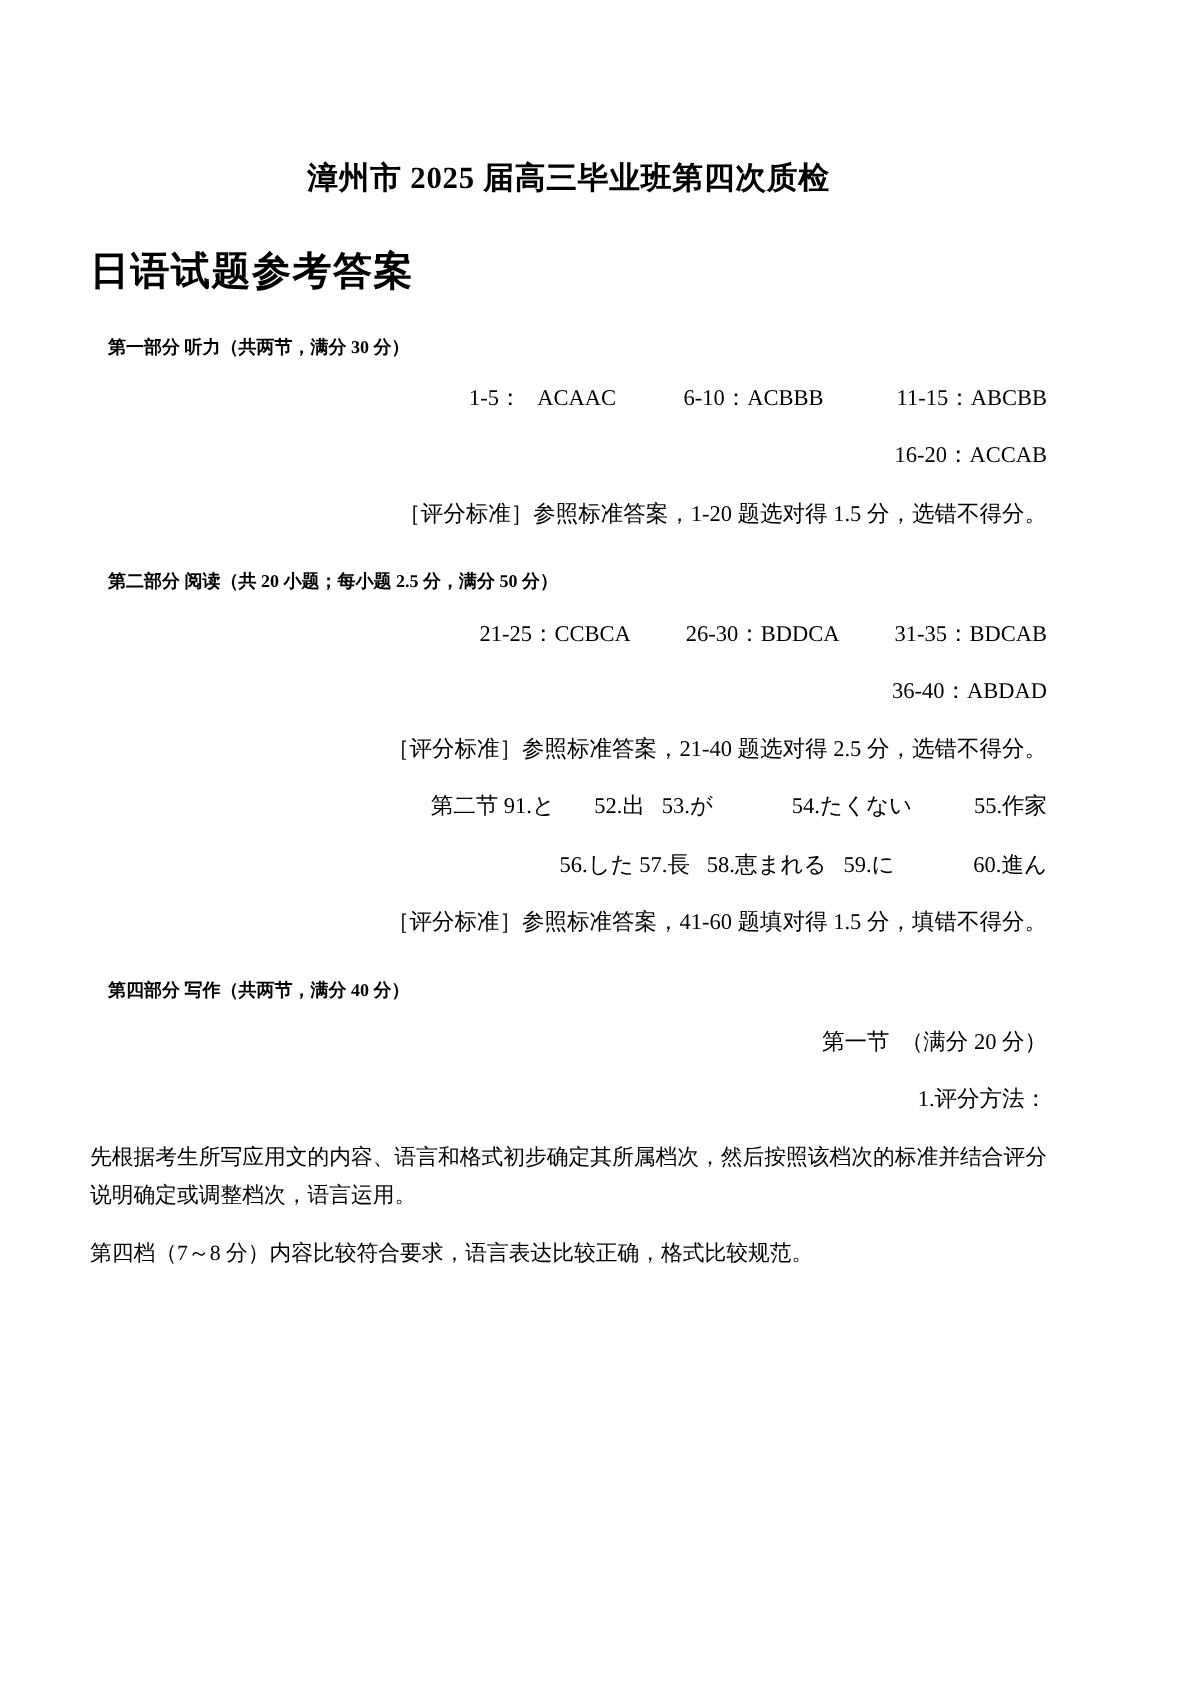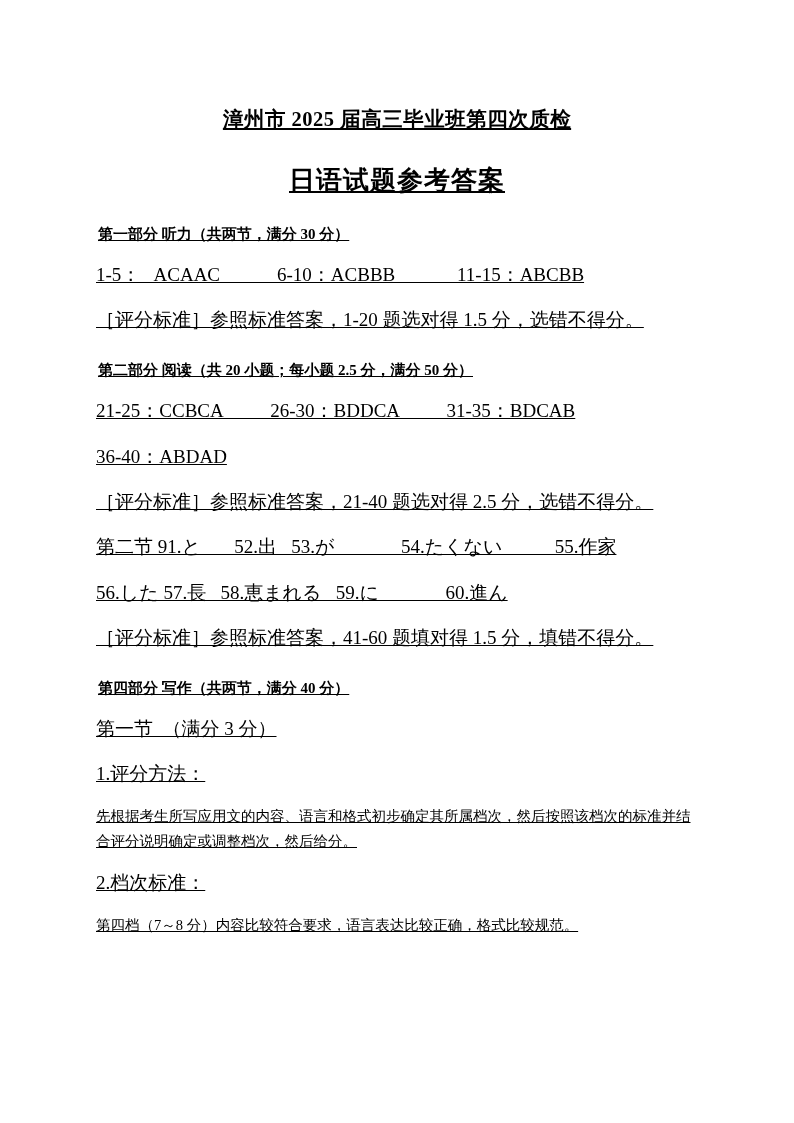--- a/index.html
+++ b/index.html
@@ -12,82 +12,82 @@
     height: 1123px;
     font-family: "Liberation Serif", "DejaVu Serif", serif;
     color: #000000;
     position: relative;
     overflow: hidden;
   }
   .page {
     width: 794px;
     height: 1123px;
     box-sizing: border-box;
-    padding: 96px 96px 80px 96px;
+    padding: 96px 96px 80px 60px;
     position: relative;
-    text-decoration: underline;
   }
   .title-main {
     text-align: center;
     font-size: 20.5px;
     font-weight: bold;
     letter-spacing: 0.5px;
     margin: 8px 0 0 0;
     line-height: 1.5;
   }
   .title-sub {
-    text-align: center;
+    text-align: left;
     font-size: 26px;
     font-weight: bold;
     letter-spacing: 1px;
     margin: 26px 0 0 0;
     line-height: 1.5;
   }
   .section-head {
-    font-size: 15px;
+    font-size: 12px;
     font-weight: bold;
-    margin: 22px 0 0 2px;
+    margin: 22px 0 0 12px;
     line-height: 1.6;
   }
   .line {
-    font-size: 19px;
+    font-size: 15px;
     margin: 13px 0 0 0;
     line-height: 1.7;
     white-space: pre;
+    text-align: right;
   }
   .line.wrap {
     white-space: normal;
   }
   .para {
     font-size: 14.5px;
     margin: 13px 0 0 0;
     line-height: 1.75;
   }
 </style>
 </head>
 <body>
 
 <div class="page">
 
   <h1 class="title-main">漳州市 2025 届高三毕业班第四次质检</h1>
   <h2 class="title-sub">日语试题参考答案</h2>
 
   <div class="section-head">第一部分 听力（共两节，满分 30 分）</div>
   <div class="line">1-5：   ACAAC            6-10：ACBBB             11-15：ABCBB</div>
+  <div class="line">16-20：ACCAB</div>
   <div class="line wrap">［评分标准］参照标准答案，1-20 题选对得 1.5 分，选错不得分。</div>
 
   <div class="section-head">第二部分   阅读（共 20 小题；每小题 2.5 分，满分 50 分）</div>
   <div class="line">21-25：CCBCA          26-30：BDDCA          31-35：BDCAB</div>
   <div class="line">36-40：ABDAD</div>
   <div class="line wrap">［评分标准］参照标准答案，21-40 题选对得 2.5 分，选错不得分。</div>
 
   <div class="line">第二节 91.と       52.出   53.が              54.たくない           55.作家</div>
   <div class="line">56.した 57.長   58.恵まれる   59.に              60.進ん</div>
   <div class="line wrap">［评分标准］参照标准答案，41-60 题填对得 1.5 分，填错不得分。</div>
 
   <div class="section-head">第四部分 写作（共两节，满分 40 分）</div>
-  <div class="line">第一节  （满分 3 分）</div>
+  <div class="line">第一节  （满分 20 分）</div>
   <div class="line">1.评分方法：</div>
-  <div class="para">先根据考生所写应用文的内容、语言和格式初步确定其所属档次，然后按照该档次的标准并结合评分说明确定或调整档次，然后给分。</div>
-  <div class="line">2.档次标准：</div>
+  <div class="para">先根据考生所写应用文的内容、语言和格式初步确定其所属档次，然后按照该档次的标准并结合评分说明确定或调整档次，语言运用。</div>
   <div class="para">第四档（7～8 分）内容比较符合要求，语言表达比较正确，格式比较规范。</div>
 
 </div>
 
 </body></html>

